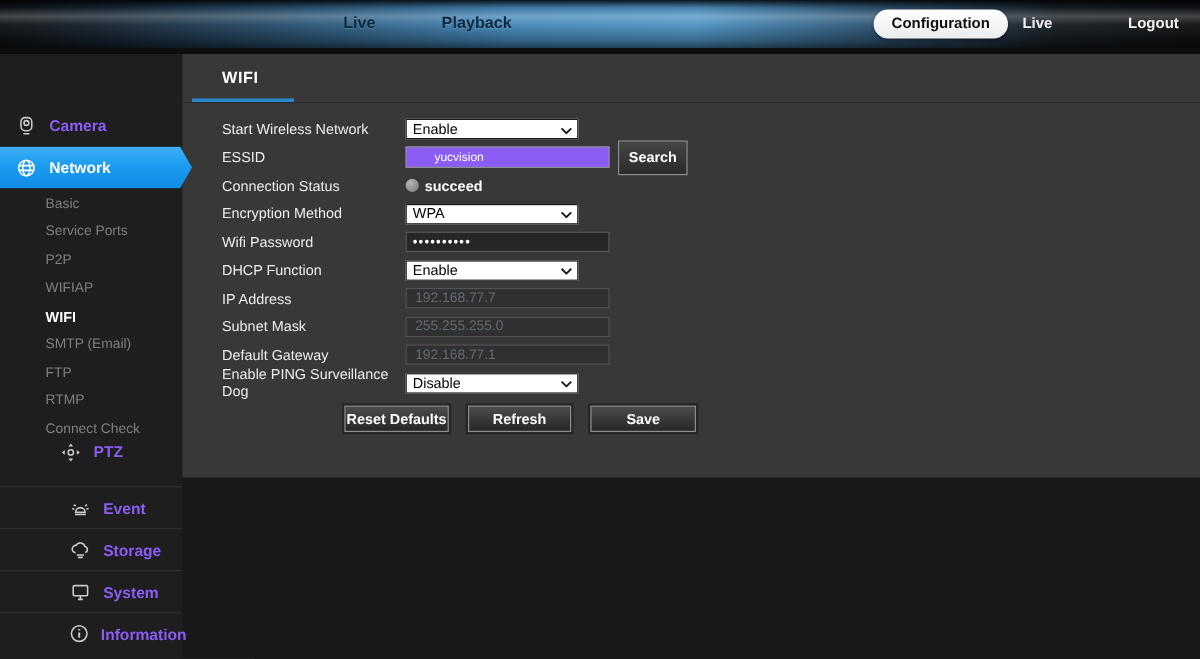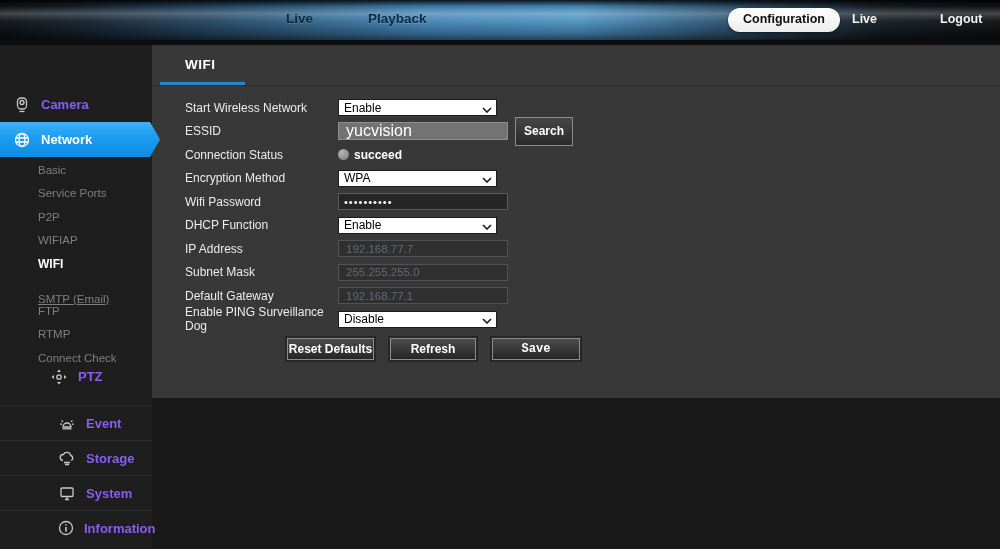--- a/index.html
+++ b/index.html
@@ -77,29 +77,29 @@
   }
   .tab-divider {
     position:absolute; left:0; top:40px; width:848px; height:1px; background:#2c2c2c;
   }
 
   .form { position:absolute; left:33px; top:51px; }
   .frow { display:flex; align-items:center; height:23.5px; }
   .flabel { width:153px; font-size:12px; color:#ececec; }
 
   .select {
-    width:159px; height:17px; background:#ffffff; border:1px solid #1c1c1c;
+    width:144px; height:17px; background:#ffffff; border:1px solid #1c1c1c;
     display:flex; align-items:center; justify-content:space-between;
     padding:0 4px 0 5px; cursor:pointer;
   }
   .select .sel-val { font-size:12px; color:#000; line-height:1; }
 
   .tinput {
-    width:170px; height:18px; background:#737373; border:1px solid #8f8f8f;
-    color:#ffffff; font-size:16px; padding:0 7px; font-family:"Liberation Sans",sans-serif;
+    width:170px; height:18px; background:#8b5cf6; border:1px solid #8f8f8f;
+    color:#ffffff; font-size:10px; padding:0 23px; font-family:"Liberation Sans",sans-serif;
   }
   .pinput {
     width:170px; height:17px; background:#262626; border:1px solid #5a5a5a;
     color:#ffffff; font-size:11px; padding:0 5px; letter-spacing:1px; font-family:"Liberation Sans",sans-serif;
   }
   .dinput {
     width:170px; height:17px; background:#303030; border:1px solid #525252;
     color:#626a72; font-size:11.5px; padding:0 7px; font-family:"Liberation Sans",sans-serif;
   }
   .btn-search {
@@ -117,21 +117,21 @@
 
   .actions { position:absolute; left:135px; top:293px; display:flex; gap:16px; }
   .btn {
     height:22px; background:linear-gradient(180deg,#4c4c4c 0%,#262626 100%);
     border:1px solid #8c8c8c; box-shadow:0 0 0 2px rgba(0,0,0,.30);
     color:#fff; font-size:12px; font-weight:bold; cursor:pointer;
     font-family:"Liberation Sans",sans-serif;
   }
   .btn-reset { width:87px; }
   .btn-refresh { width:86px; }
-  .btn-save { width:88px;font-family:Liberation Mono, monospace; }
+  .btn-save { width:88px; }
 
   svg.ic { stroke:#c9c9c9; fill:none; stroke-width:1.3; }
   .side-group.active svg.ic { stroke:#ffffff; }
 </style>
 </head>
 <body>
 
 <div class="topbar">
   <span class="nav-item nav-live">Live</span>
   <span class="nav-item nav-playback">Playback</span>
@@ -163,21 +163,21 @@
       </svg>
     </span>
     <span class="glabel">Network</span>
   </div>
 
   <div class="side-sub" style="top:113px;">Basic</div>
   <div class="side-sub" style="top:136px;">Service Ports</div>
   <div class="side-sub" style="top:160px;">P2P</div>
   <div class="side-sub" style="top:183px;">WIFIAP</div>
   <div class="side-sub active" style="top:207px;">WIFI</div>
-  <div class="side-sub" style="top:242px;text-decoration:underline;">SMTP (Email)</div>
+  <div class="side-sub" style="top:230px;">SMTP (Email)</div>
   <div class="side-sub" style="top:254px;">FTP</div>
   <div class="side-sub" style="top:277px;">RTMP</div>
   <div class="side-sub" style="top:301px;">Connect Check</div>
 
   <div class="side-group" style="top:314px;padding-left:37px;">
     <span class="icon">
       <svg class="ic" width="18" height="18" viewBox="0 0 18 18">
         <circle cx="9" cy="9" r="2.2"></circle>
         <path d="M9 1.5 l2 2.5 h-4 z M9 16.5 l2 -2.5 h-4 z M1.5 9 l2.5 -2 v4 z M16.5 9 l-2.5 -2 v4 z" fill="#c9c9c9" stroke="none"></path>
       </svg>

